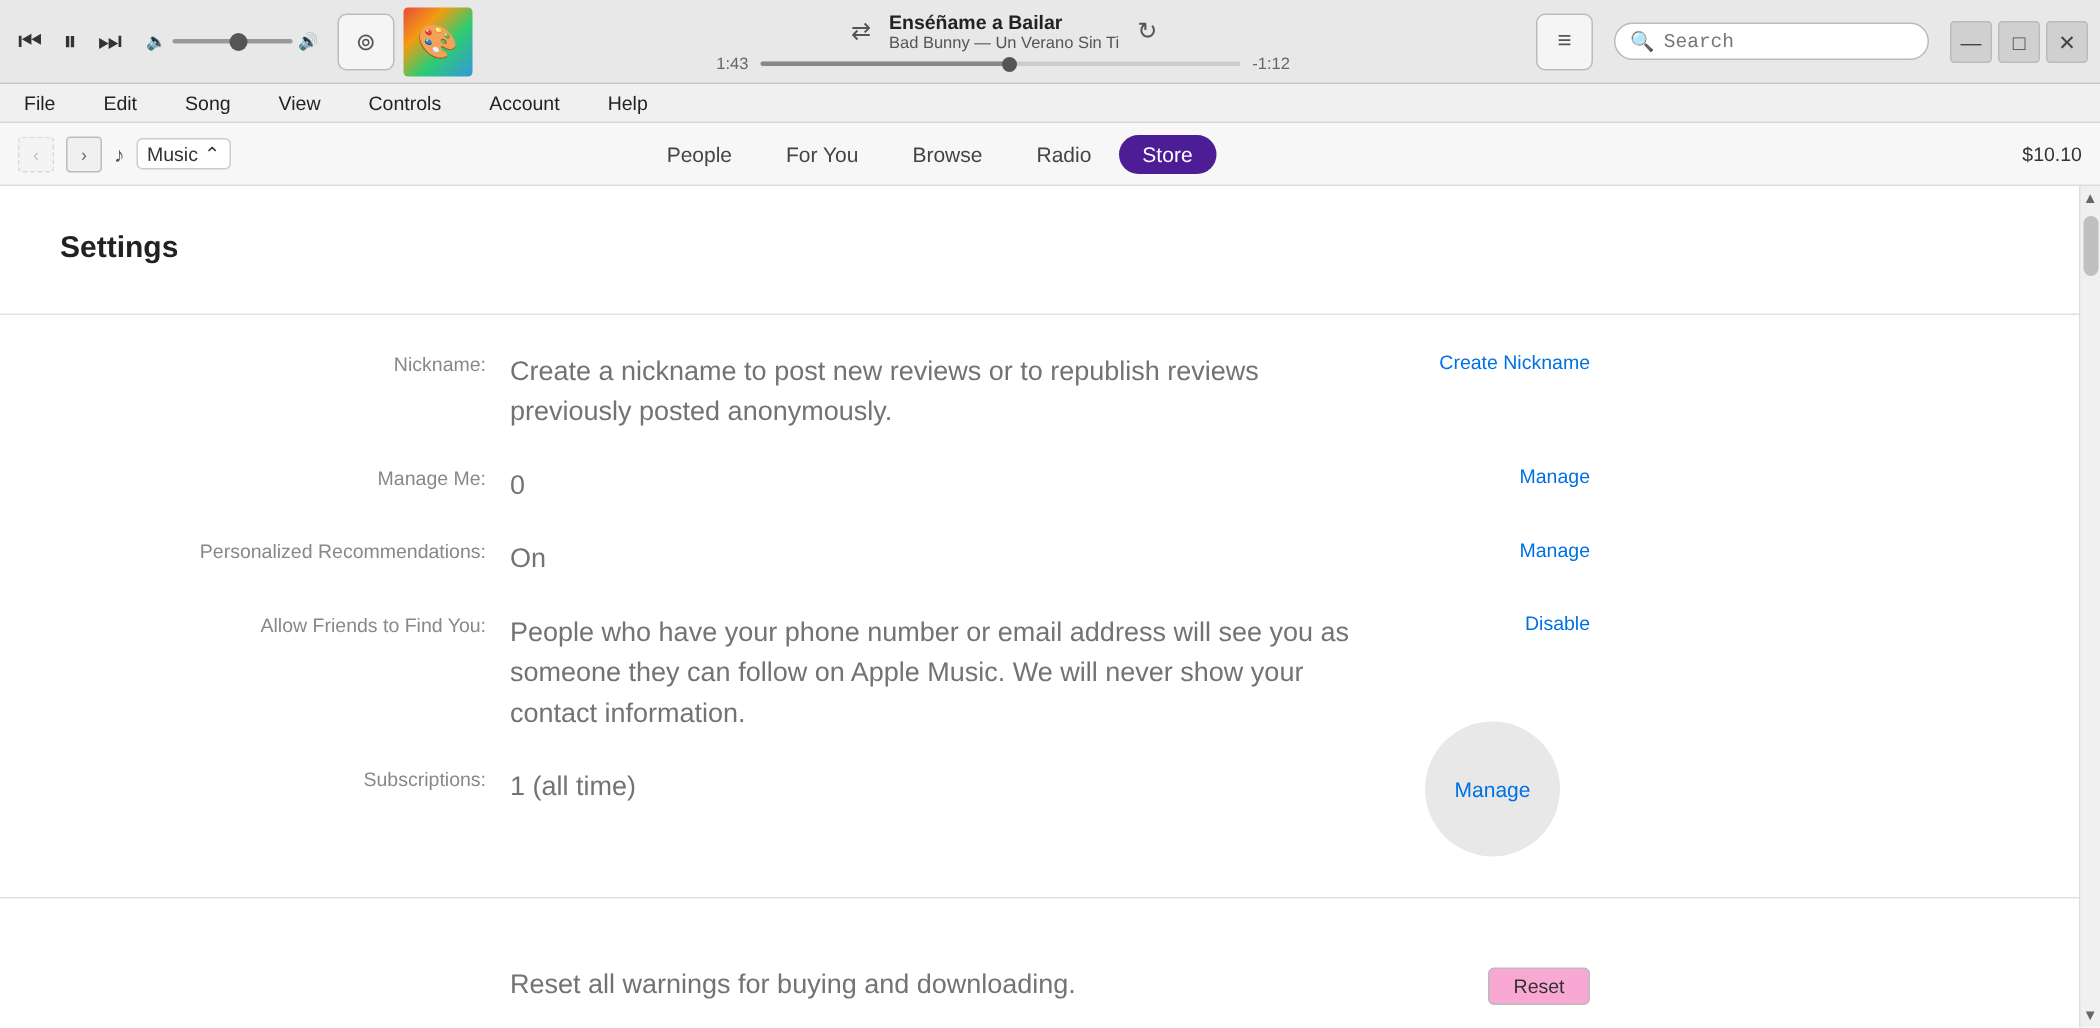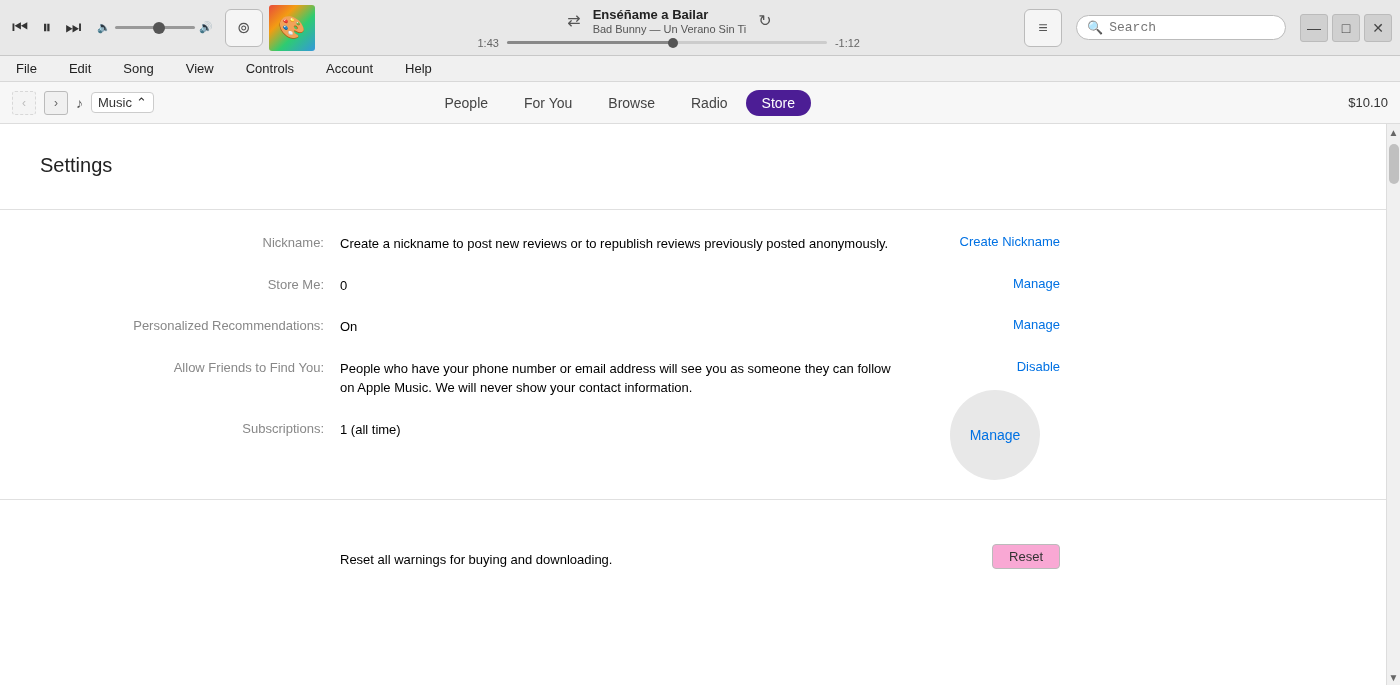--- a/index.html
+++ b/index.html
@@ -377,21 +377,21 @@
       left: 2px;
     }
 
     
     .settings-content {
       padding: 30px 40px;
     }
 
     .settings-title {
       font-size: 20px;
-      font-weight: 400;
+      font-weight: 700;
       color: #222;
       margin-bottom: 32px;
     }
 
     .settings-divider {
       border: none;
       border-top: 1px solid #e0e0e0;
       margin: 0 -40px 24px -40px;
     }
 
@@ -407,22 +407,22 @@
       text-align: right;
       padding-right: 16px;
       color: #888;
       font-size: 13px;
       padding-top: 1px;
       flex-shrink: 0;
     }
 
     .settings-value {
       flex: 1;
-      color: #000000;
-      font-size: 13px;
+      color: #737373;
+      font-size: 18px;
       max-width: 560px;
       line-height: 1.5;
     }
 
     .settings-action {
       width: 160px;
       text-align: right;
       flex-shrink: 0;
     }
 
@@ -570,21 +570,21 @@
 
       <div class="settings-row">
         <div class="settings-label">Nickname:</div>
         <div class="settings-value">Create a nickname to post new reviews or to republish reviews previously posted anonymously.</div>
         <div class="settings-action">
           <a class="action-link">Create Nickname</a>
         </div>
       </div>
 
       <div class="settings-row">
-        <div class="settings-label">Store Me:</div>
+        <div class="settings-label">Manage Me:</div>
         <div class="settings-value">0</div>
         <div class="settings-action">
           <a class="action-link">Manage</a>
         </div>
       </div>
 
       <div class="settings-row">
         <div class="settings-label">Personalized Recommendations:</div>
         <div class="settings-value">On</div>
         <div class="settings-action">

